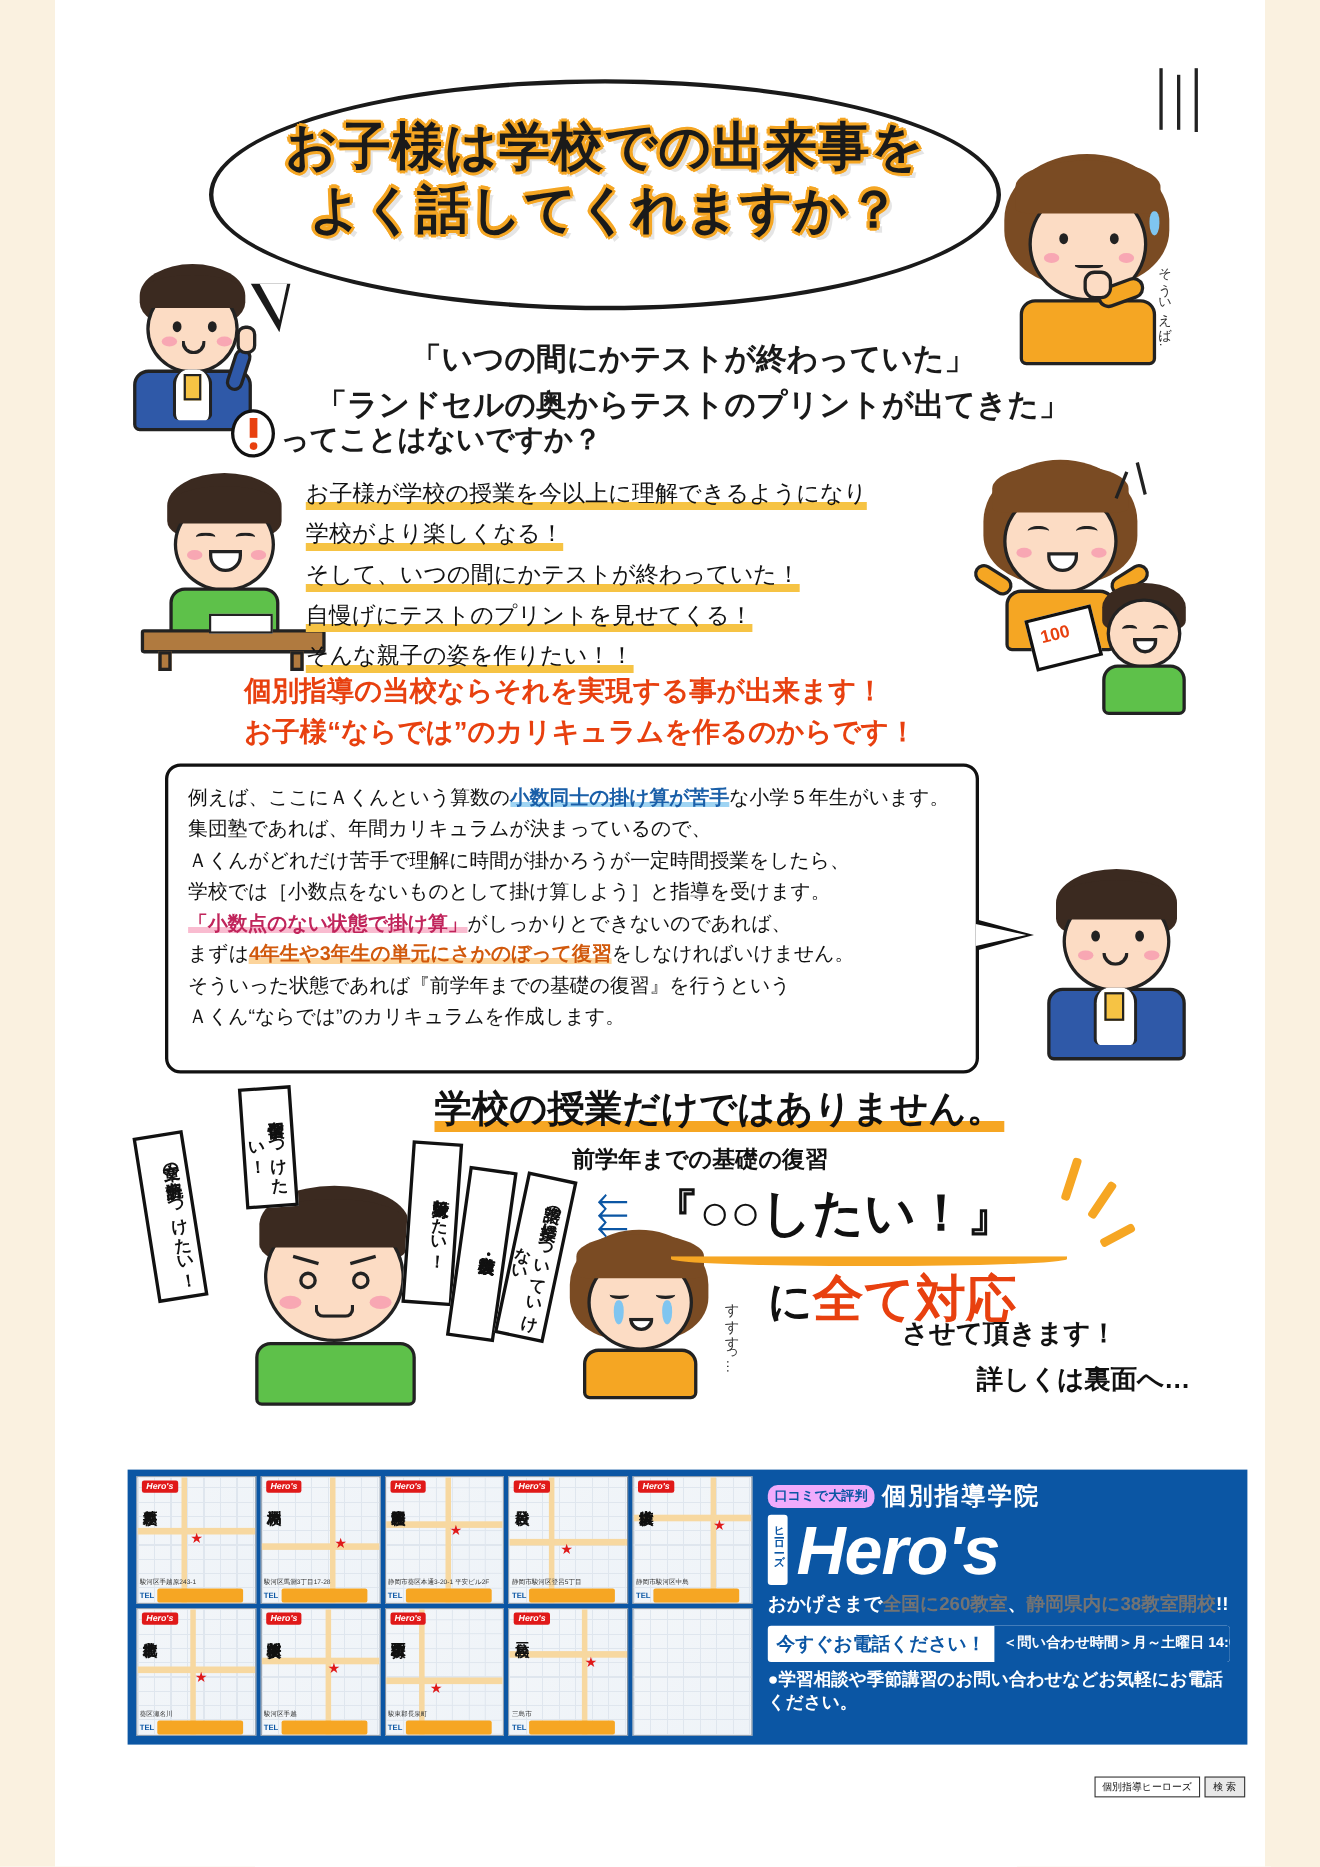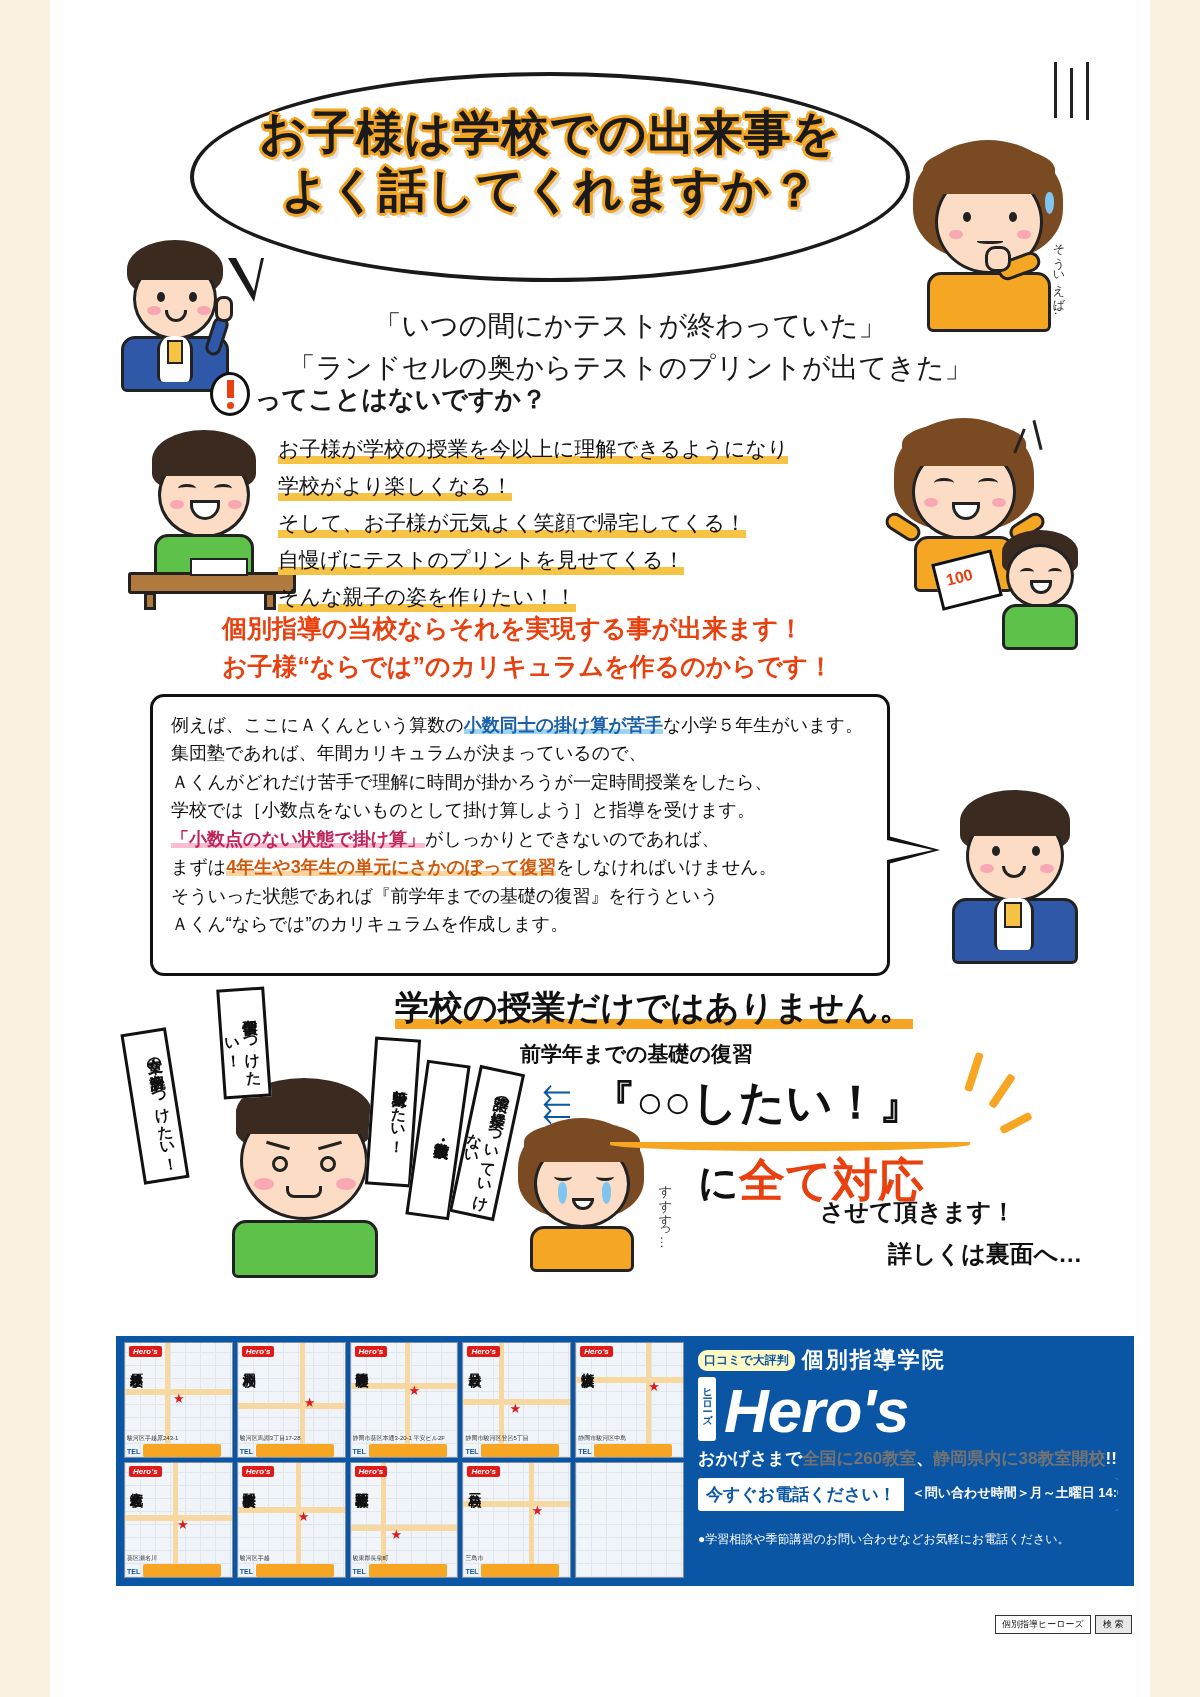--- a/index.html
+++ b/index.html
@@ -69,21 +69,21 @@
   
   .quotes {
     position: absolute;
     left: 175px; top: 305px;
     width: 810px;
     text-align: center;
     z-index: 6;
   }
   .quotes div {
     font-size: 28px;
-    font-weight: normal;
+    font-weight: bold;
     line-height: 1.5;
     color: #1a1a1a;
   }
   .ask-line {
     position: absolute;
     left: 205px; top: 382px;
     font-size: 26px;
     font-weight: bold;
     color: #1a1a1a;
     z-index: 6;
@@ -330,21 +330,21 @@
 
   .brand {
     position: absolute;
     left: 648px; top: 1345px;
     width: 420px;
     z-index: 9;
     color: #fff;
   }
   .brand-top { display:flex; align-items:center; gap:7px; }
   .kuchikomi {
-    background:#fef9c3; color:#0b56a4; font-size:12px; font-weight:bold;
+    background:#f0abfc; color:#0b56a4; font-size:12px; font-weight:bold;
     padding:2px 6px; border-radius:9px; white-space:nowrap;
   }
   .kobetsu { font-size: 22px; font-weight: bold; letter-spacing: 2px; }
   .logo-row { display:flex; align-items:flex-end; gap:8px; margin-top:2px;}
   .logo-badge {
     background:#fff; color:#0b56a4; font-size:10px; font-weight:bold;
     padding:3px 2px; border-radius:3px;
     writing-mode: vertical-rl; letter-spacing:1px; height:64px;
   }
   .logo-text {
@@ -364,21 +364,21 @@
     overflow: hidden;
   }
   .call-left {
     color: #0b56a4; font-size: 17px; font-weight: bold;
     padding: 5px 8px; white-space: nowrap;
   }
   .call-right {
     background: #0b56a4; color: #fff; font-size: 13px; font-weight: bold;
     padding: 6px 8px; flex: 1; white-space: nowrap;
   }
-  .brand-note { margin-top: 20px; font-size: 12px; }
+  .brand-note { margin-top: 6px; font-size: 16px; font-weight: bold; }
   .searchbar {
     position: absolute; right: 6px; bottom: 4px;
     display:flex; align-items:center; gap:4px;
   }
   .search-field {
     background:#fff; border:1px solid #333; color:#111;
     font-size: 9px; padding: 2px 6px; width: 96px;
   }
   .search-btn {
     background:#e8e8e8; border:1px solid #333; color:#111;
@@ -462,21 +462,21 @@
     <div class="body-s" style="left:26px; top:104px; width:100px; height:48px; background:#5ec14a;"></div>
     <div style="position:absolute; left:0px; top:142px; width:168px; height:22px; background:#b07a3f; border:3px solid #222; border-radius:3px;"></div>
     <div style="position:absolute; left:16px; top:162px; width:12px; height:18px; background:#b07a3f; border:3px solid #222;"></div>
     <div style="position:absolute; left:136px; top:162px; width:12px; height:18px; background:#b07a3f; border:3px solid #222;"></div>
     <div style="position:absolute; left:62px; top:128px; width:58px; height:18px; background:#fff; border:2px solid #222;"></div>
   </div>
 
   <div class="body-block">
     <div>お子様が学校の授業を今以上に理解できるようになり</div><br>
     <div>学校がより楽しくなる！</div><br>
-    <div>そして、お子様が元気よく笑顔で帰宅してくる！</div><br>
+    <div>そして、いつの間にかテストが終わっていた！</div><br>
     <div>自慢げにテストのプリントを見せてくる！</div><br>
     <div>そんな親子の姿を作りたい！！</div>
   </div>
 
   <div class="fig" style="left:830px; top:418px; width:180px; height:180px;">
     <div class="hair hair-brown" style="left:14px; top:0px; width:140px; height:112px; border-radius:52% 52% 40% 40%;"></div>
     <div class="head" style="left:32px; top:26px; width:104px; height:96px;"></div>
     <div class="hair hair-brown" style="left:22px; top:4px; width:124px; height:44px; border-radius:50% 50% 10% 10%;"></div>
     <div style="position:absolute; left:54px; top:60px; width:20px; height:10px; border-top:3px solid #222; border-radius:50% 50% 0 0;"></div>
     <div style="position:absolute; left:98px; top:60px; width:20px; height:10px; border-top:3px solid #222; border-radius:50% 50% 0 0;"></div>

